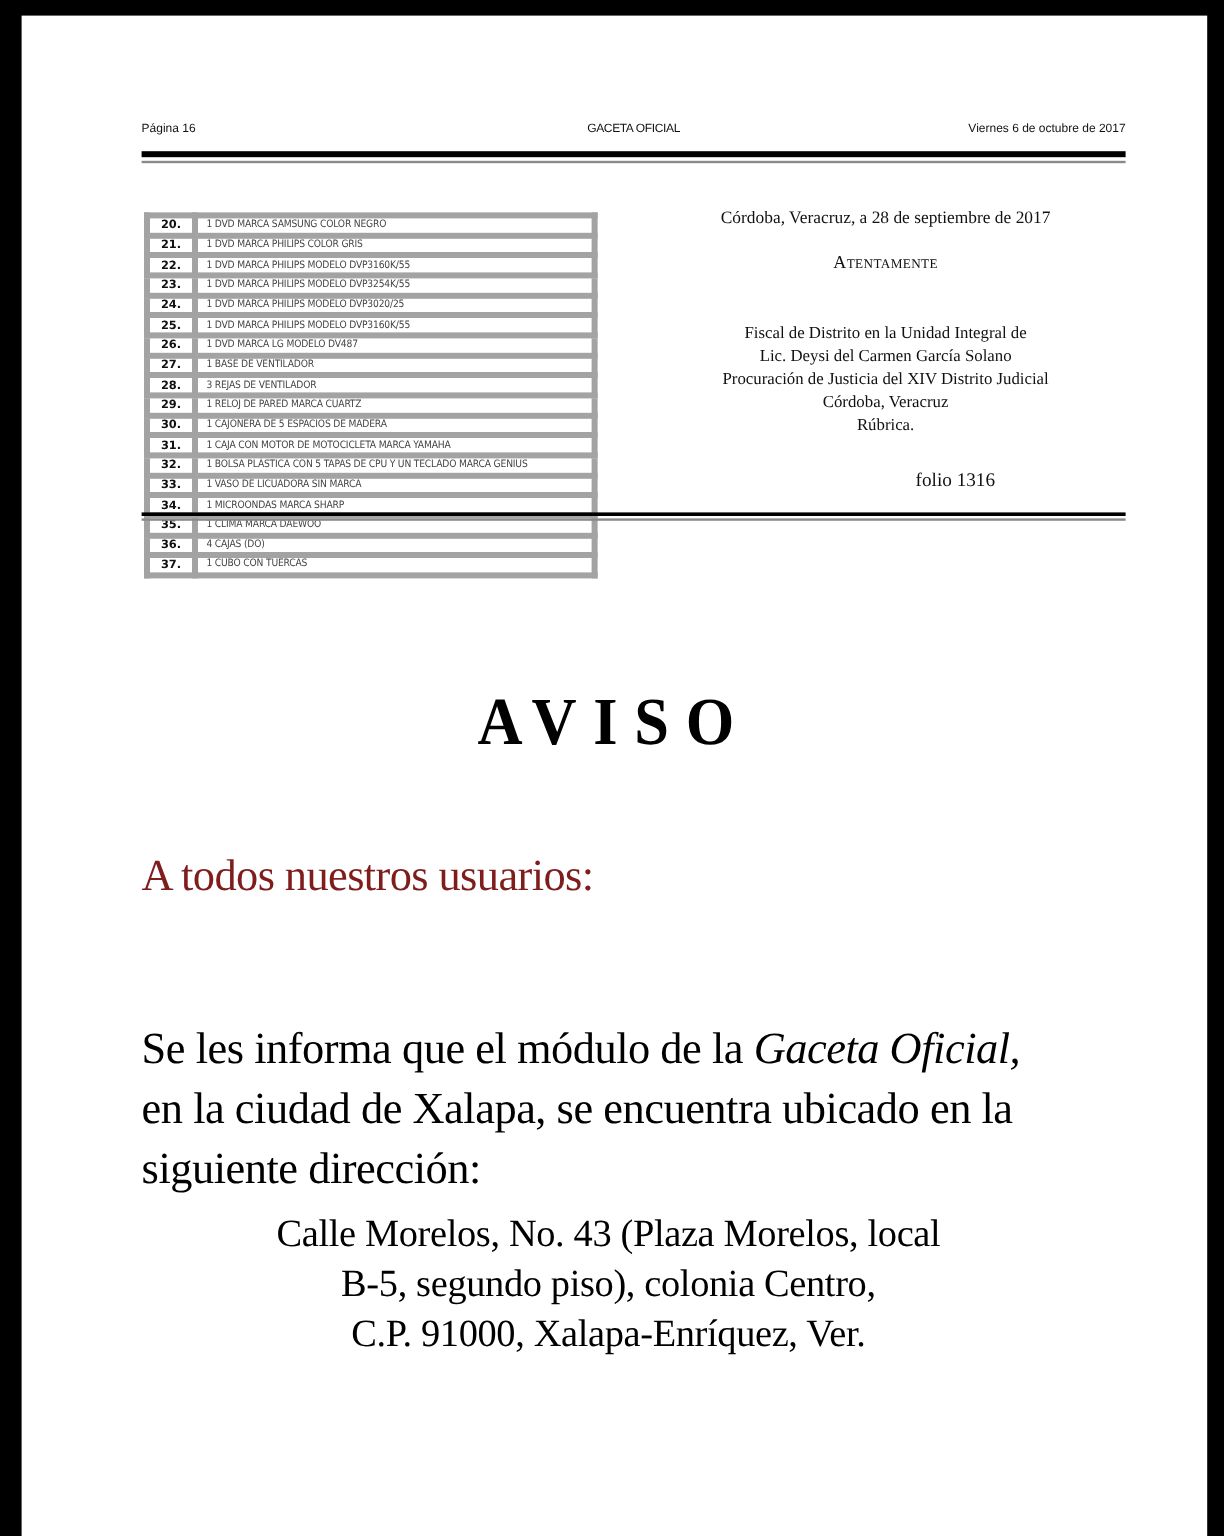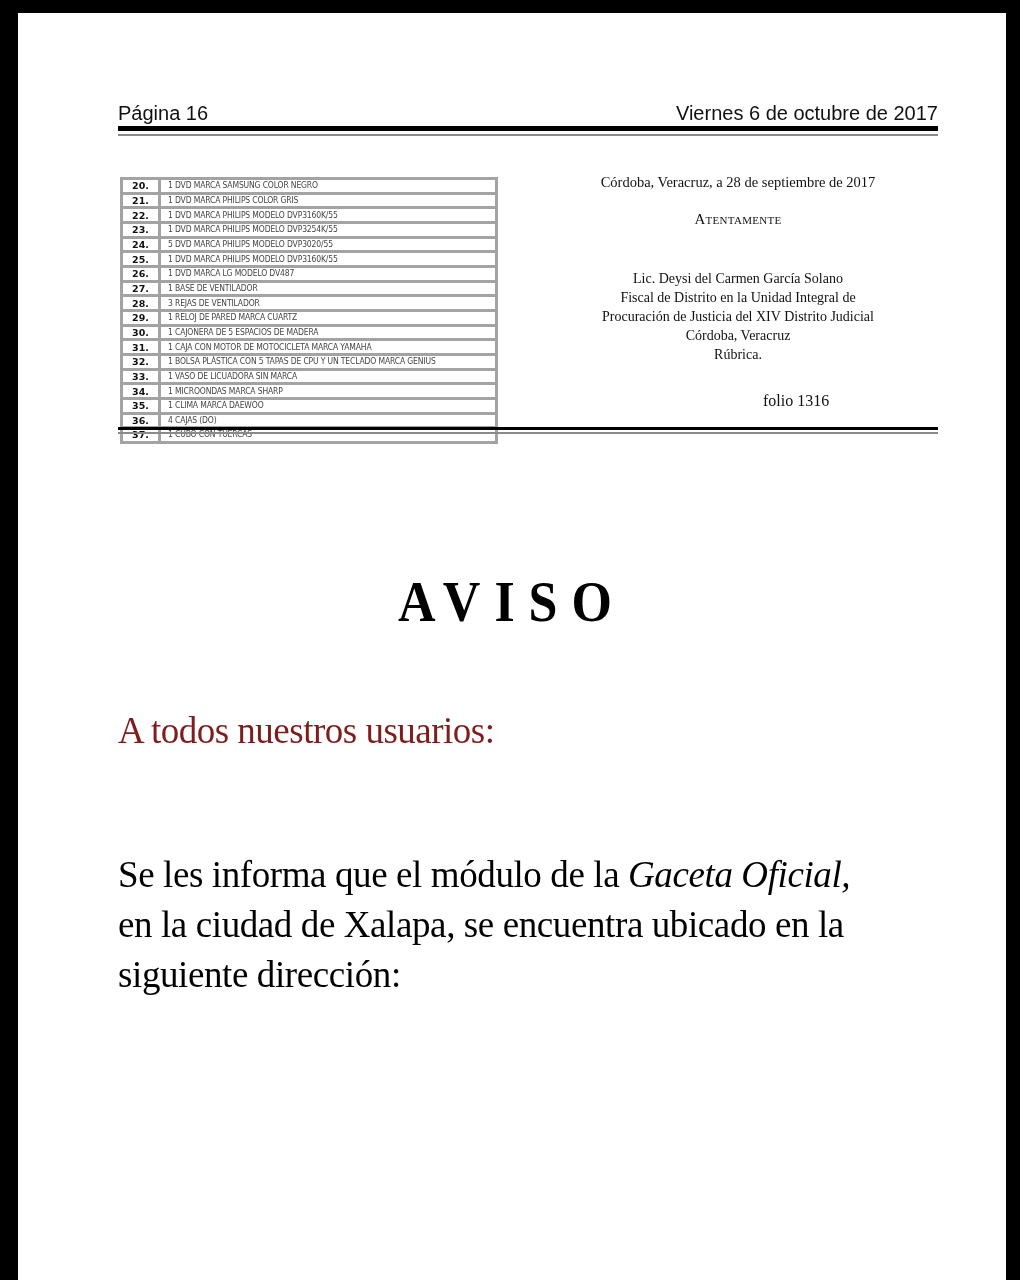--- a/index.html
+++ b/index.html
@@ -14,37 +14,37 @@
       position: absolute;
       left: 18px; top: 13px;
       width: 988px; height: 1280px;
       background: #fff;
     }
     .hdr {
       position: absolute;
       left: 100px; top: 89px;
       width: 820px; height: 20px;
       font-family: "Liberation Sans", sans-serif;
-      font-size: 20px; color: #111;
+      font-size: 10px; color: #111;
     }
     .hdr .l { position: absolute; left: 0; top: 0; }
     .hdr .c { position: absolute; left: 0; right: 0; text-align: center; top: 0; letter-spacing: -0.3px; }
     .hdr .r { position: absolute; right: 0; top: 0; }
     .rule-thick { position: absolute; left: 100px; width: 820px; background: #000; }
     .rule-thin { position: absolute; left: 100px; width: 820px; background: #8a8a8a; }
 
     table.items {
       position: absolute;
       left: 102px; top: 164px;
       width: 378px;
       border-collapse: collapse;
       font-family: "DejaVu Sans", sans-serif;
     }
     table.items td {
-      border: 3px solid #a3a3a3;
+      border: 5px solid #a3a3a3;
       height: 11.66px;
       padding: 0;
       line-height: 11px;
       font-size: 8.5px;
       white-space: nowrap;
       overflow: hidden;
     }
     table.items td.num {
       width: 35px;
       text-align: center;
@@ -112,20 +112,21 @@
     }
     .addr .line { display: block; }
   </style>
 </head>
 <body>
 
 <div class="page">
 
   <div class="hdr">
     <span class="l">Página 16</span>
+    <span class="c">GACETA OFICIAL</span>
     <span class="r">Viernes 6 de octubre de 2017</span>
   </div>
   <div class="rule-thick" style="top:113px;height:5px;"></div>
   <div class="rule-thin" style="top:121px;height:2px;"></div>
 
   <table class="items">
     <tbody id="items-body">
         <tr>
           <td class="num">20.</td>
           <td class="desc">1 DVD MARCA SAMSUNG COLOR NEGRO</td>
@@ -137,21 +138,21 @@
         <tr>
           <td class="num">22.</td>
           <td class="desc">1 DVD MARCA PHILIPS MODELO DVP3160K/55</td>
         </tr>
         <tr>
           <td class="num">23.</td>
           <td class="desc">1 DVD MARCA PHILIPS MODELO DVP3254K/55</td>
         </tr>
         <tr>
           <td class="num">24.</td>
-          <td class="desc">5 DVD MARCA PHILIPS MODELO DVP3020/55</td>
+          <td class="desc">1 DVD MARCA PHILIPS MODELO DVP3020/25</td>
         </tr>
         <tr>
           <td class="num">25.</td>
           <td class="desc">1 DVD MARCA PHILIPS MODELO DVP3160K/55</td>
         </tr>
         <tr>
           <td class="num">26.</td>
           <td class="desc">1 DVD MARCA LG MODELO DV487</td>
         </tr>
         <tr>
@@ -198,36 +199,41 @@
           <td class="num">37.</td>
           <td class="desc">1 CUBO CON TUERCAS</td>
         </tr>
       </tbody>
   </table>
 
   <div class="sig">
     <div class="date">Córdoba, Veracruz, a 28 de septiembre de 2017</div>
     <div class="att">Atentamente</div>
     <div class="block">
+      <div>Fiscal de Distrito en la Unidad Integral de</div>
       <div>Lic. Deysi del Carmen García Solano</div>
-      <div>Fiscal de Distrito en la Unidad Integral de</div>
       <div>Procuración de Justicia del XIV Distrito Judicial</div>
       <div>Córdoba, Veracruz</div>
       <div>Rúbrica.</div>
     </div>
     <div class="folio">folio 1316</div>
   </div>
 
   <div class="rule-thick" style="top:414px;height:3px;"></div>
   <div class="rule-thin" style="top:419px;height:2px;"></div>
 
   <div class="aviso-title">AVISO</div>
 
   <div class="greet">A todos nuestros usuarios:</div>
 
   <div class="para">
     <span class="line"><span>Se les informa que el módulo de la </span><i>Gaceta Oficial,</i></span>
     <span class="line">en la ciudad de Xalapa, se encuentra ubicado en la</span>
     <span class="line">siguiente dirección:</span>
   </div>
 
+  <div class="addr">
+    <span class="line">Calle Morelos, No. 43 (Plaza Morelos, local</span>
+    <span class="line">B-5, segundo piso), colonia Centro,</span>
+    <span class="line">C.P. 91000, Xalapa-Enríquez, Ver.</span>
+  </div>
 
 </div>
 
 </body></html>

